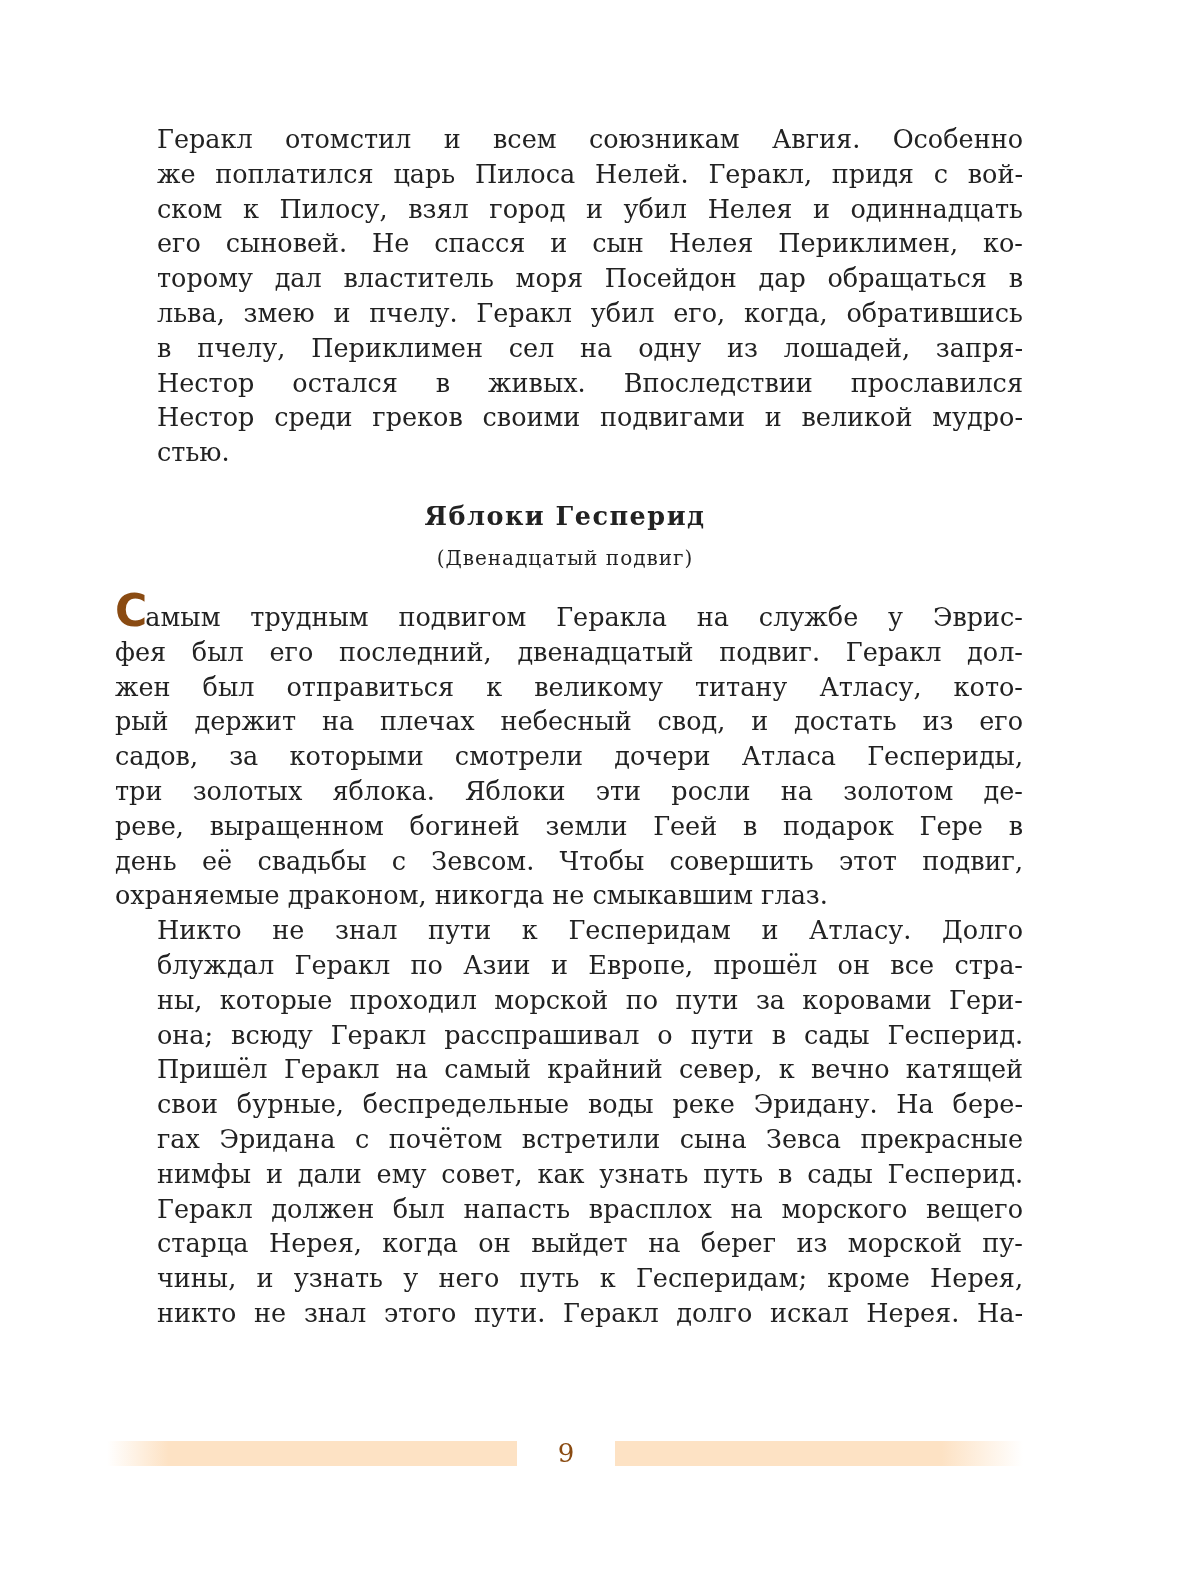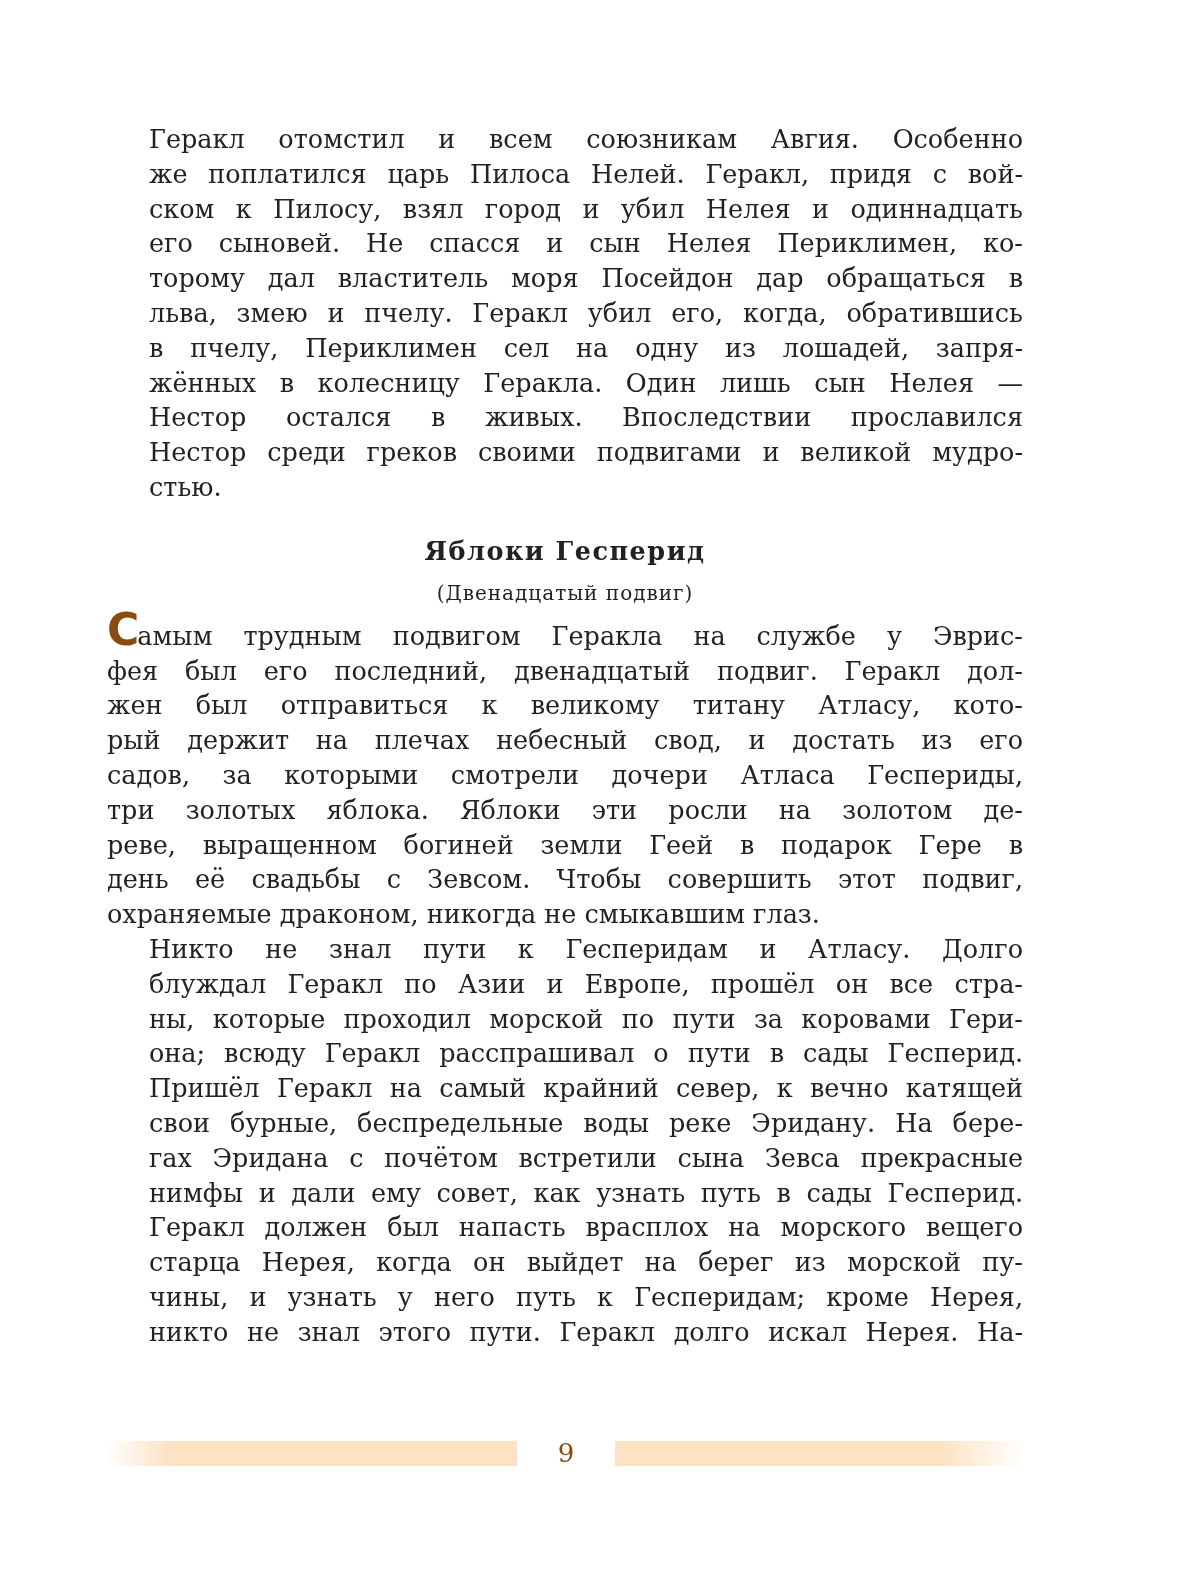--- a/index.html
+++ b/index.html
@@ -3,24 +3,24 @@
 <meta charset="utf-8">
 <style>
   html, body { margin: 0; padding: 0; background: #ffffff; }
   body { width: 1200px; height: 1596px; position: relative; overflow: hidden; }
   .page {
     position: absolute; left: 107px; top: 122px; width: 916px;
     font-family: "DejaVu Serif", "Liberation Serif", serif;
     font-size: 25.5px; line-height: 34.8px; color: #222222;
   }
   .para { margin: 0; text-align: justify; text-align-last: left; }
-  .para .line { display: block; text-align: justify; text-align-last: justify; white-space: nowrap; }
+  .para .line { display: block; text-align: justify; text-align-last: justify; white-space: nowrap; margin-left: 8px; }
   .para .line.last { text-align-last: left; }
   .indent { text-indent: 42px; }
-  .heading-block { text-align: center; margin-top: 26px; margin-bottom: 0; }
+  .heading-block { text-align: center; margin-top: 26px; margin-bottom: 16px; }
   .heading-title { font-weight: bold; font-size: 25.5px; line-height: 40px; display: block; letter-spacing: 1.5px; }
   .heading-sub { font-size: 20px; line-height: 44px; display: block; letter-spacing: 1px; }
   .dropcap {
     font-family: "DejaVu Sans", "Liberation Sans", sans-serif;
     font-weight: bold; color: #8a4b12; font-size: 44px; line-height: 30px;
     letter-spacing: -2px;
   }
   .footer {
     position: absolute; left: 107px; top: 1438px; width: 916px; height: 30px;
   }
@@ -43,21 +43,20 @@
 
 <div class="page">
   <p class="para indent">
     <span class="line">Геракл отомстил и всем союзникам Авгия. Особенно</span>
     <span class="line">же поплатился царь Пилоса Нелей. Геракл, придя с вой-</span>
     <span class="line">ском к Пилосу, взял город и убил Нелея и одиннадцать</span>
     <span class="line">его сыновей. Не спасся и сын Нелея Периклимен, ко-</span>
     <span class="line">торому дал властитель моря Посейдон дар обращаться в</span>
     <span class="line">льва, змею и пчелу. Геракл убил его, когда, обратившись</span>
     <span class="line">в пчелу, Периклимен сел на одну из лошадей, запря-</span>
-    <span class="line">жённых в колесницу Геракла. Один лишь сын Нелея —</span>
     <span class="line">Нестор остался в живых. Впоследствии прославился</span>
     <span class="line">Нестор среди греков своими подвигами и великой мудро-</span>
     <span class="line last">стью.</span>
   </p>
 
   <div class="heading-block">
     <span class="heading-title">Яблоки Гесперид</span>
     <span class="heading-sub">(Двенадцатый подвиг)</span>
   </div>
 

